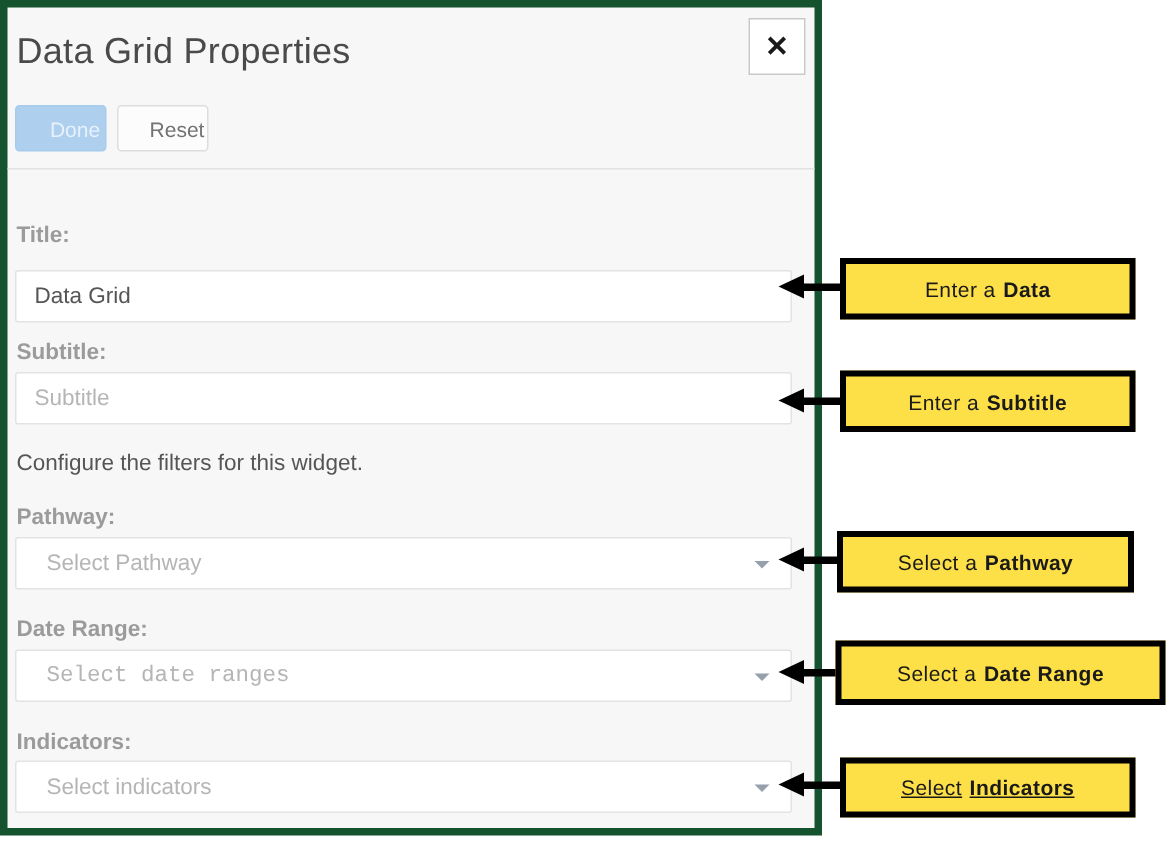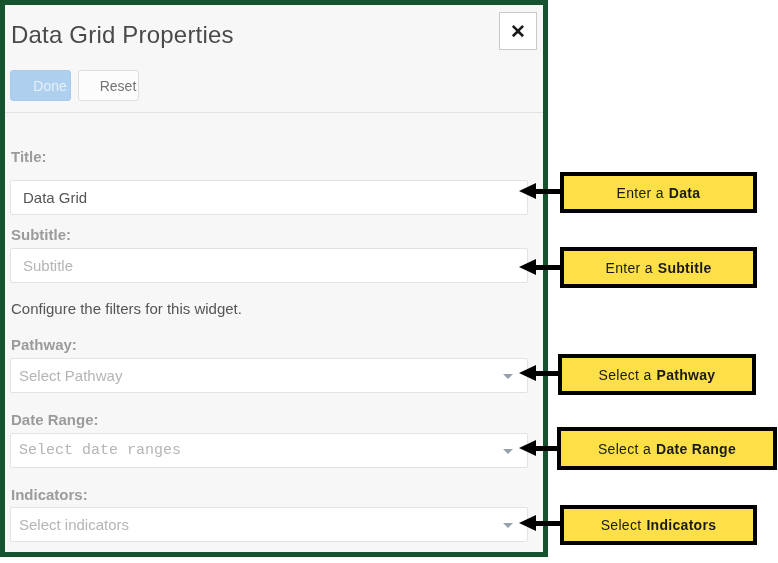--- a/index.html
+++ b/index.html
@@ -114,21 +114,21 @@
   .inp-subtitle { top: 243px; }
 
   .select-box {
     position: absolute;
     left: 5px;
     width: 518px; height: 35px;
     background: #ffffff;
     border: 1px solid #e3e3e3;
     border-radius: 2px;
     display: flex; align-items: center;
-    padding: 0 8px;
+    padding: 0 20px;
     cursor: pointer;
   }
   .sel-pathway    { top: 353px; }
   .sel-daterange  { top: 428px; font-family: Liberation Mono, monospace; }
   .sel-indicators { top: 502px; }
   .select-placeholder {
     font-size: 15px;
     color: #b5b5b5;
     white-space: nowrap;
   }
@@ -150,21 +150,21 @@
     font-size: 14px;
     color: #1a1a1a;
     white-space: nowrap;
     letter-spacing: 0.3px;
   }
   .callout b { margin-left: 5px; }
   .co-title      { left: 560px; top: 172px; width: 197px; height: 41px; }
   .co-subtitle   { left: 560px; top: 247px; width: 197px; height: 41px; }
   .co-pathway    { left: 558px; top: 354px; width: 198px; height: 41px; }
   .co-daterange  { left: 557px; top: 427px; width: 220px; height: 43px; }
-  .co-indicators { left: 560px; top: 505px; width: 197px; height: 40px; }
+  .co-indicators { left: 560px; top: 505px; width: 197px; height: 40px; text-decoration: underline; }
 
   .arrow-line {
     position: absolute;
     height: 5px;
     background: #000000;
   }
   .arrow-head {
     position: absolute;
     width: 0; height: 0;
     border-top: 8px solid transparent;

